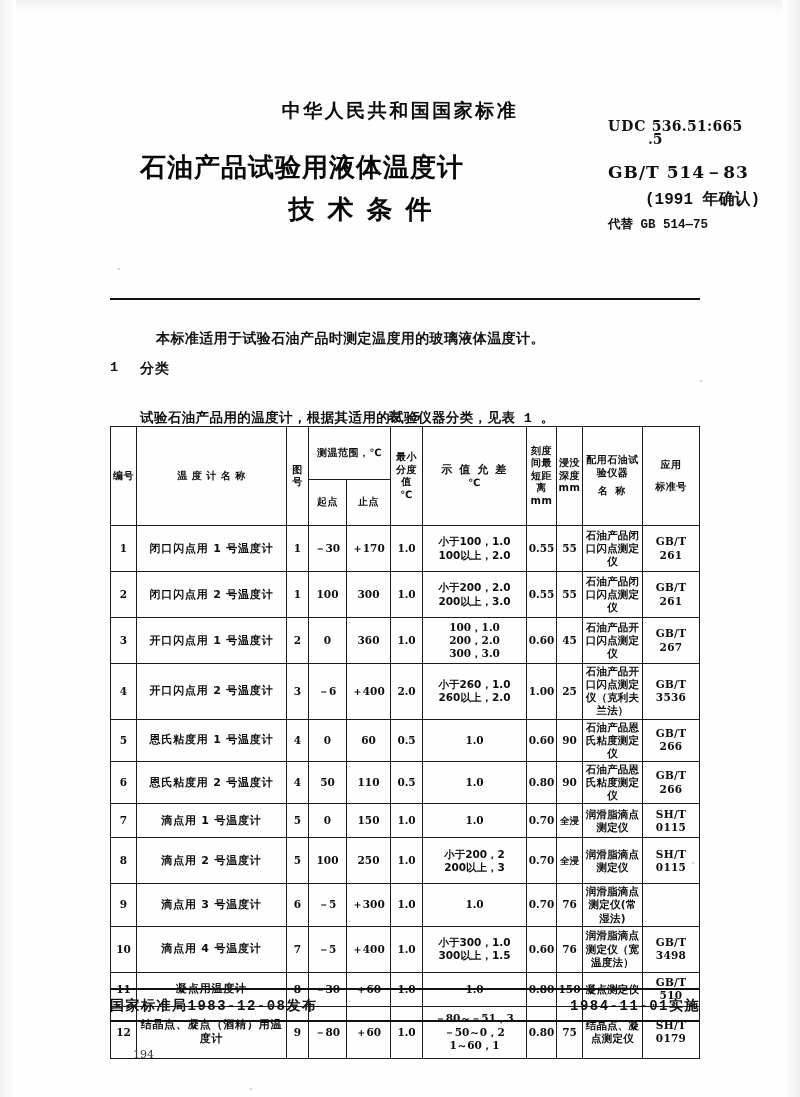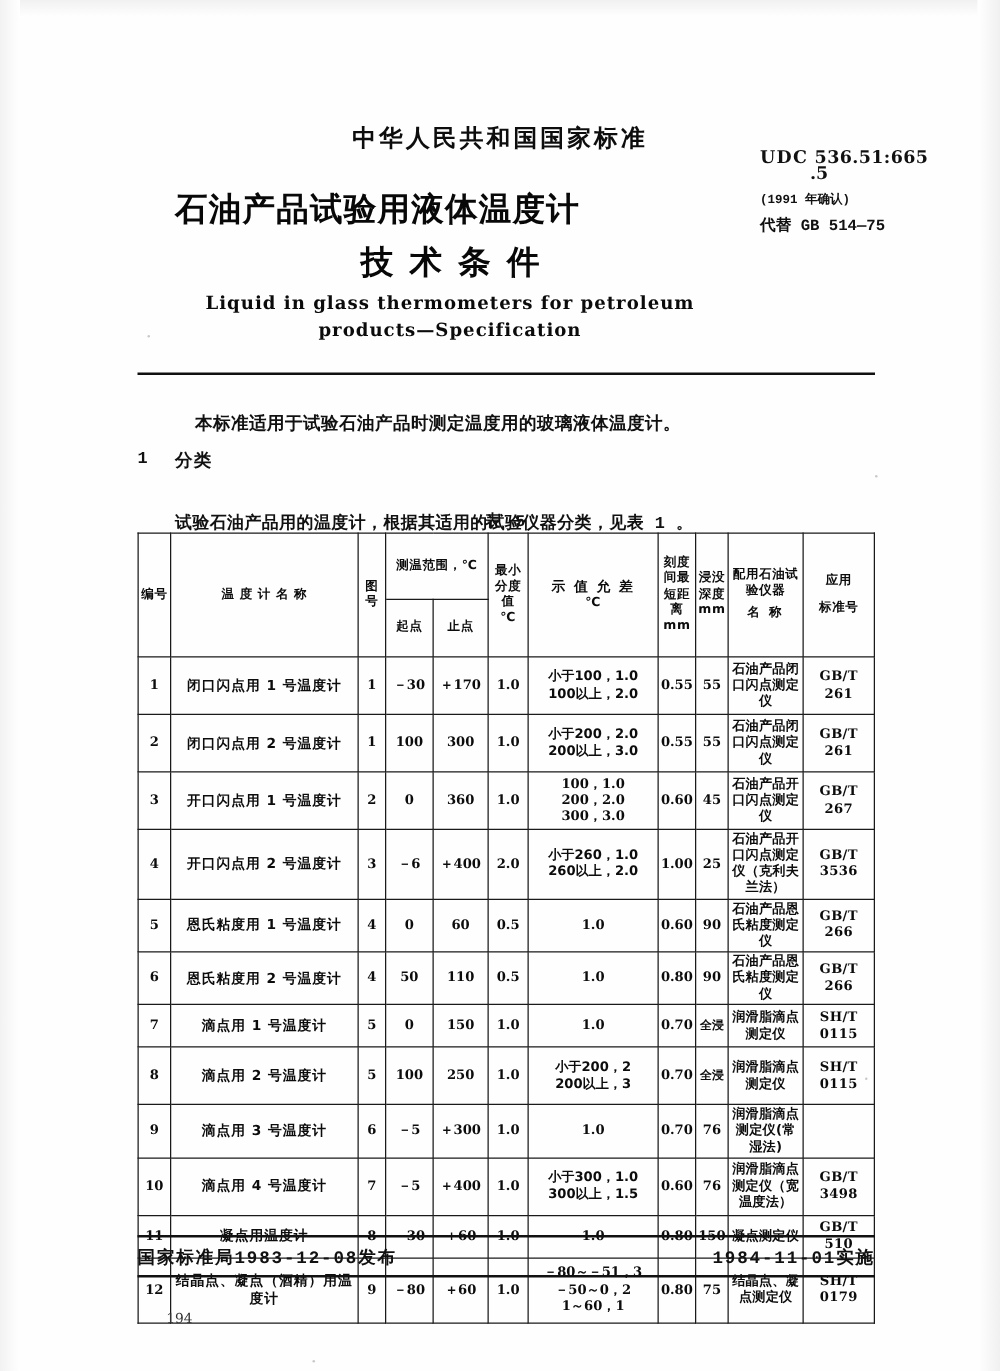--- a/index.html
+++ b/index.html
@@ -103,22 +103,23 @@
   }
   #std-no {
     margin-top: 14px;
     font-family: "DejaVu Serif", "Liberation Serif", serif;
     font-size: 17px;
     font-weight: 600;
     letter-spacing: 1px;
   }
   #std-conf {
     margin-top: 5px;
-    font-size: 10px;
-    font-weight: 700;
+    font-size: 16px;
+    font-weight: 700;
+    margin-left: 37px;
   }
   #std-repl {
     margin-top: 6px;
     font-size: 12.5px;
     font-weight: 700;
   }
 
   
   .rule {
     position: absolute;
@@ -270,31 +271,28 @@
 
   <div class="scan-edge-top"></div>
   <div class="scan-edge-left"></div>
   <div class="scan-edge-right"></div>
 
   <div id="hdr-nat" class="cn">中华人民共和国国家标准</div>
 
   <div id="title-zh1" class="cn">石油产品试验用液体温度计</div>
   <div id="title-zh2" class="cn">技术条件</div>
 
-  <div id="title-en">
-    <div>Liquid in glass thermometers for petroleum</div>
-    <div>products—Specification</div>
-  </div>
 
   <div id="meta">
     <div id="udc">
       <span class="u-lbl">UDC</span>
       <span>536.51:665</span>
     </div>
     <div id="udc-tail">.5</div>
+    <div id="std-no">GB/T 514－83</div>
     <div id="std-conf" class="cn">(1991 年确认)</div>
     <div id="std-repl" class="cn">代替 GB 514—75</div>
   </div>
 
   <div class="rule" id="rule-top"></div>
 
   <div id="scope" class="cn">本标准适用于试验石油产品时测定温度用的玻璃液体温度计。</div>
   <div id="sec1-num" class="cn">1</div>
   <div id="sec1-title" class="cn">分类</div>
   <div id="intro" class="cn">试验石油产品用的温度计，根据其适用的试验仪器分类，见表 1 。</div>

